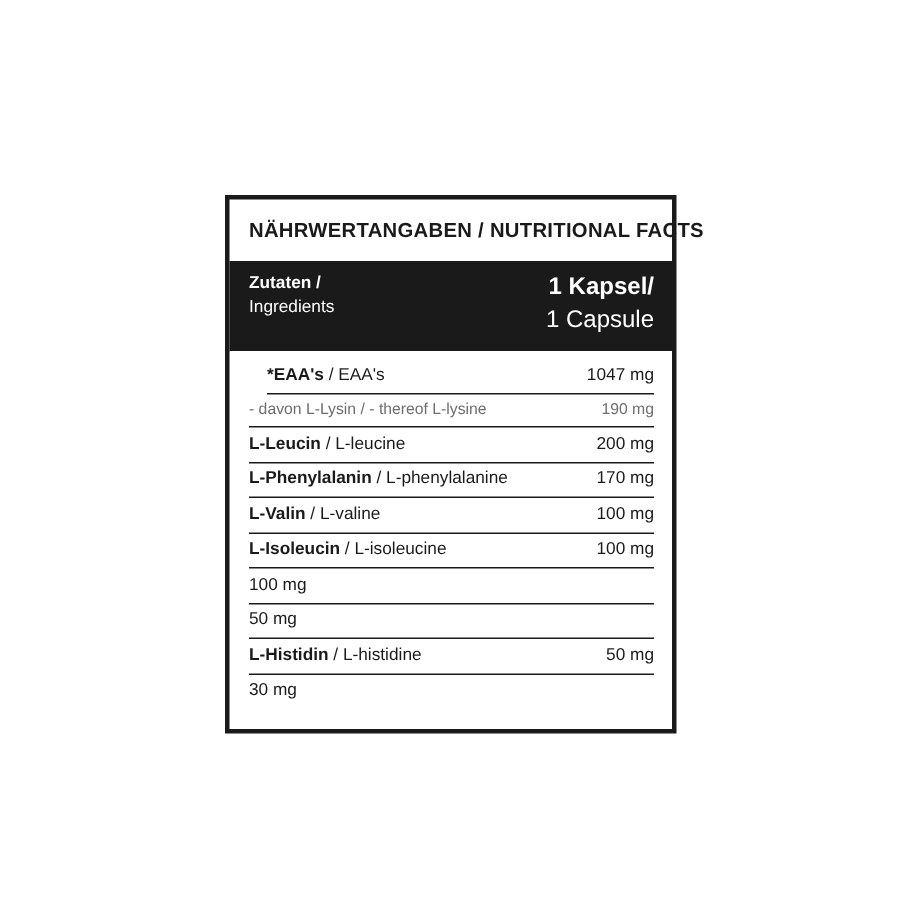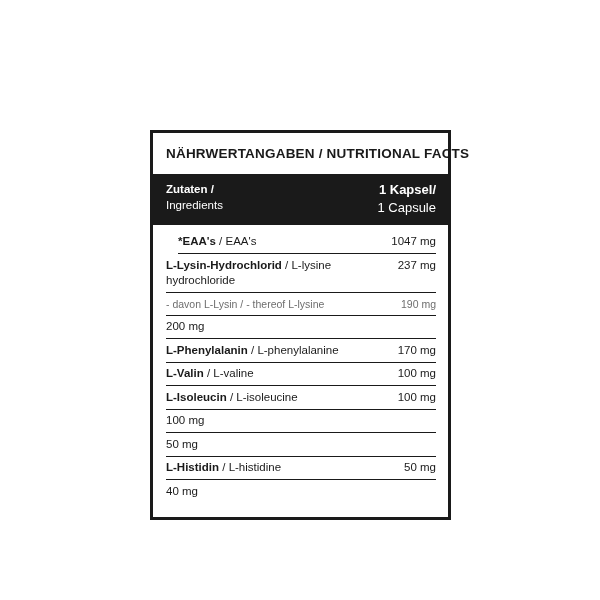--- a/index.html
+++ b/index.html
@@ -46,21 +46,21 @@
     display: flex;
     justify-content: space-between;
     align-items: flex-start;
     padding: 7px 12px 8px 13px;
   }
   .header-col-left {
     font-size: 11.5px;
     line-height: 1.42;
   }
   .header-col-right {
-    font-size: 13px;
+    font-size: 16px;
     line-height: 1.42;
     text-align: right;
   }
   .hb-strong {
     font-weight: bold;
     display: block;
   }
   .hb-light {
     font-weight: normal;
     display: block;
@@ -130,29 +130,26 @@
         <span class="hb-strong">1 Kapsel/</span>
         <span class="hb-light">1 Capsule</span>
       </div>
     </div>
 
     <div class="rows" id="rows-container">
         <div class="row row-first">
           <div class="label"><span class="de">*EAA's</span><span class="sep"> / </span><span class="en">EAA's</span></div>
           <div class="amount">1047 mg</div>
         </div>
-        <div class="row">
-          <div class="label"><span class="de">L-Lysin-Hydrochlorid</span><span class="sep"> / </span><span class="en">L-lysine hydrochloride</span></div>
-          <div class="amount">237 mg</div>
-        </div>
         <div class="row sub">
           <div class="label"><span class="de">- davon L-Lysin</span><span class="sep"> / </span><span class="en">- thereof L-lysine</span></div>
           <div class="amount">190 mg</div>
         </div>
         <div class="row">
+          <div class="label"><span class="de">L-Leucin</span><span class="sep"> / </span><span class="en">L-leucine</span></div>
           <div class="amount">200 mg</div>
         </div>
         <div class="row">
           <div class="label"><span class="de">L-Phenylalanin</span><span class="sep"> / </span><span class="en">L-phenylalanine</span></div>
           <div class="amount">170 mg</div>
         </div>
         <div class="row">
           <div class="label"><span class="de">L-Valin</span><span class="sep"> / </span><span class="en">L-valine</span></div>
           <div class="amount">100 mg</div>
         </div>
@@ -164,18 +161,18 @@
           <div class="amount">100 mg</div>
         </div>
         <div class="row">
           <div class="amount">50 mg</div>
         </div>
         <div class="row">
           <div class="label"><span class="de">L-Histidin</span><span class="sep"> / </span><span class="en">L-histidine</span></div>
           <div class="amount">50 mg</div>
         </div>
         <div class="row">
-          <div class="amount">40 mg</div>
+          <div class="amount">30 mg</div>
         </div>
       </div>
 
   </div>
 </div>
 
 </body></html>

